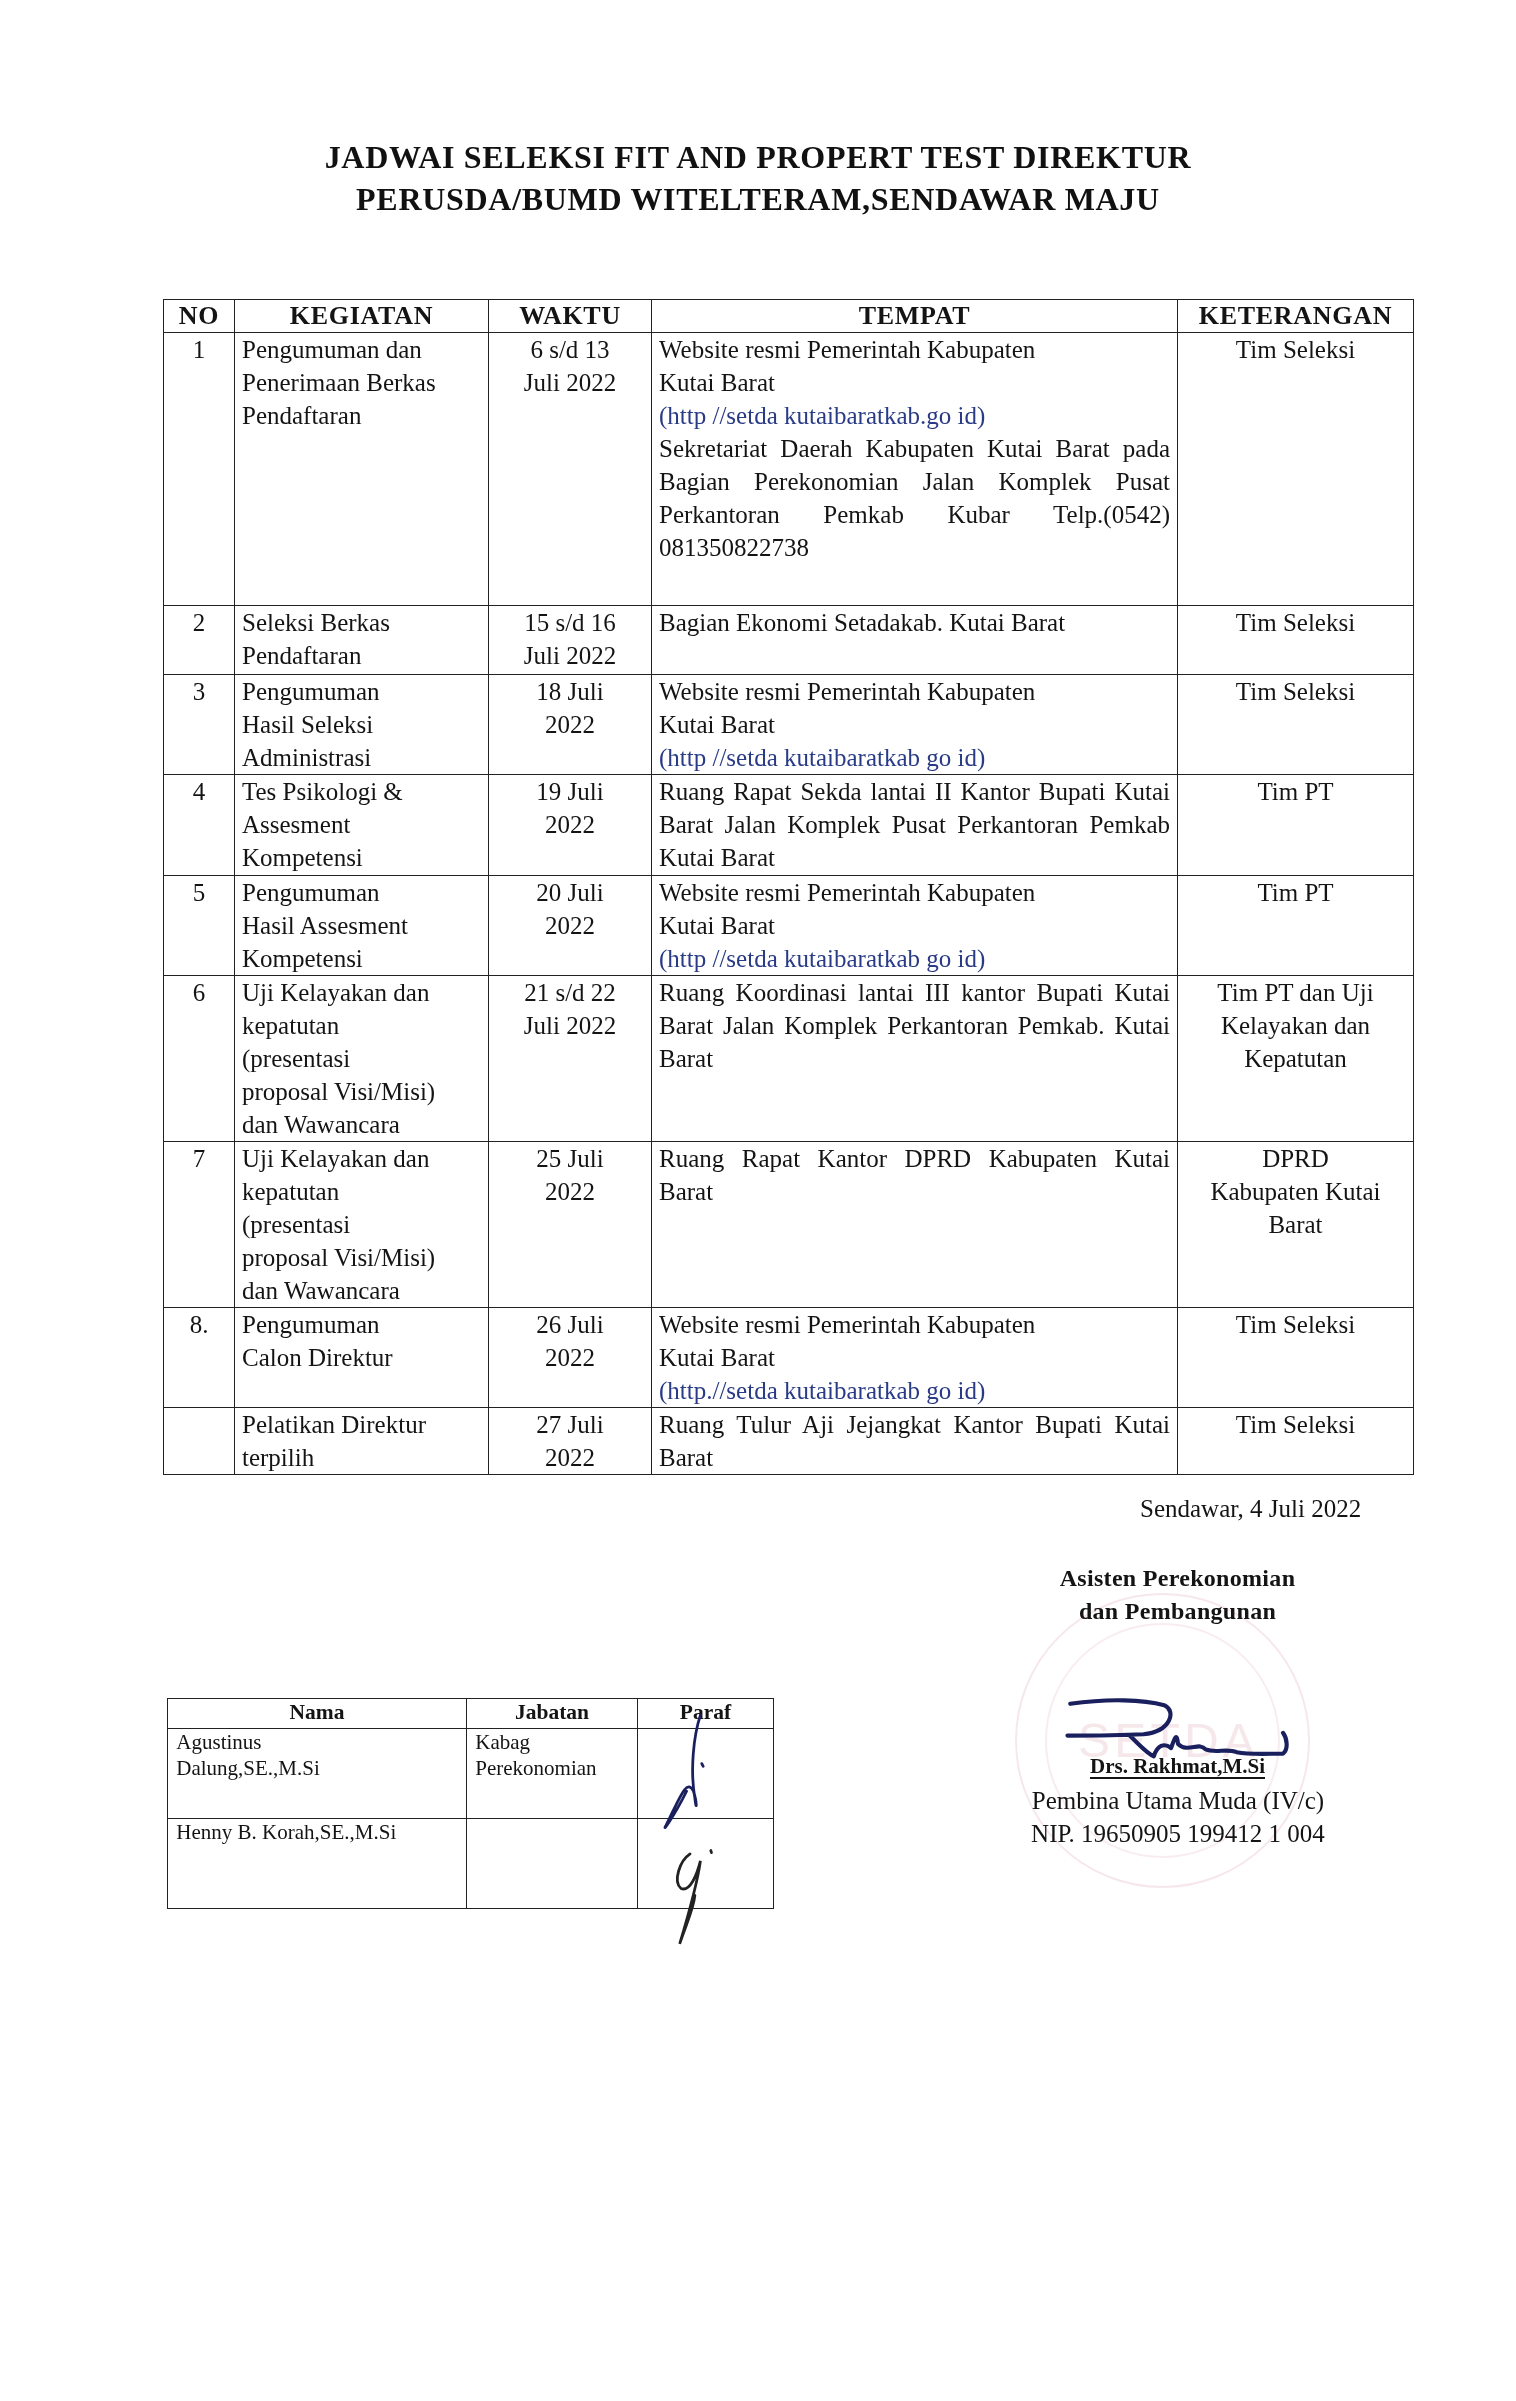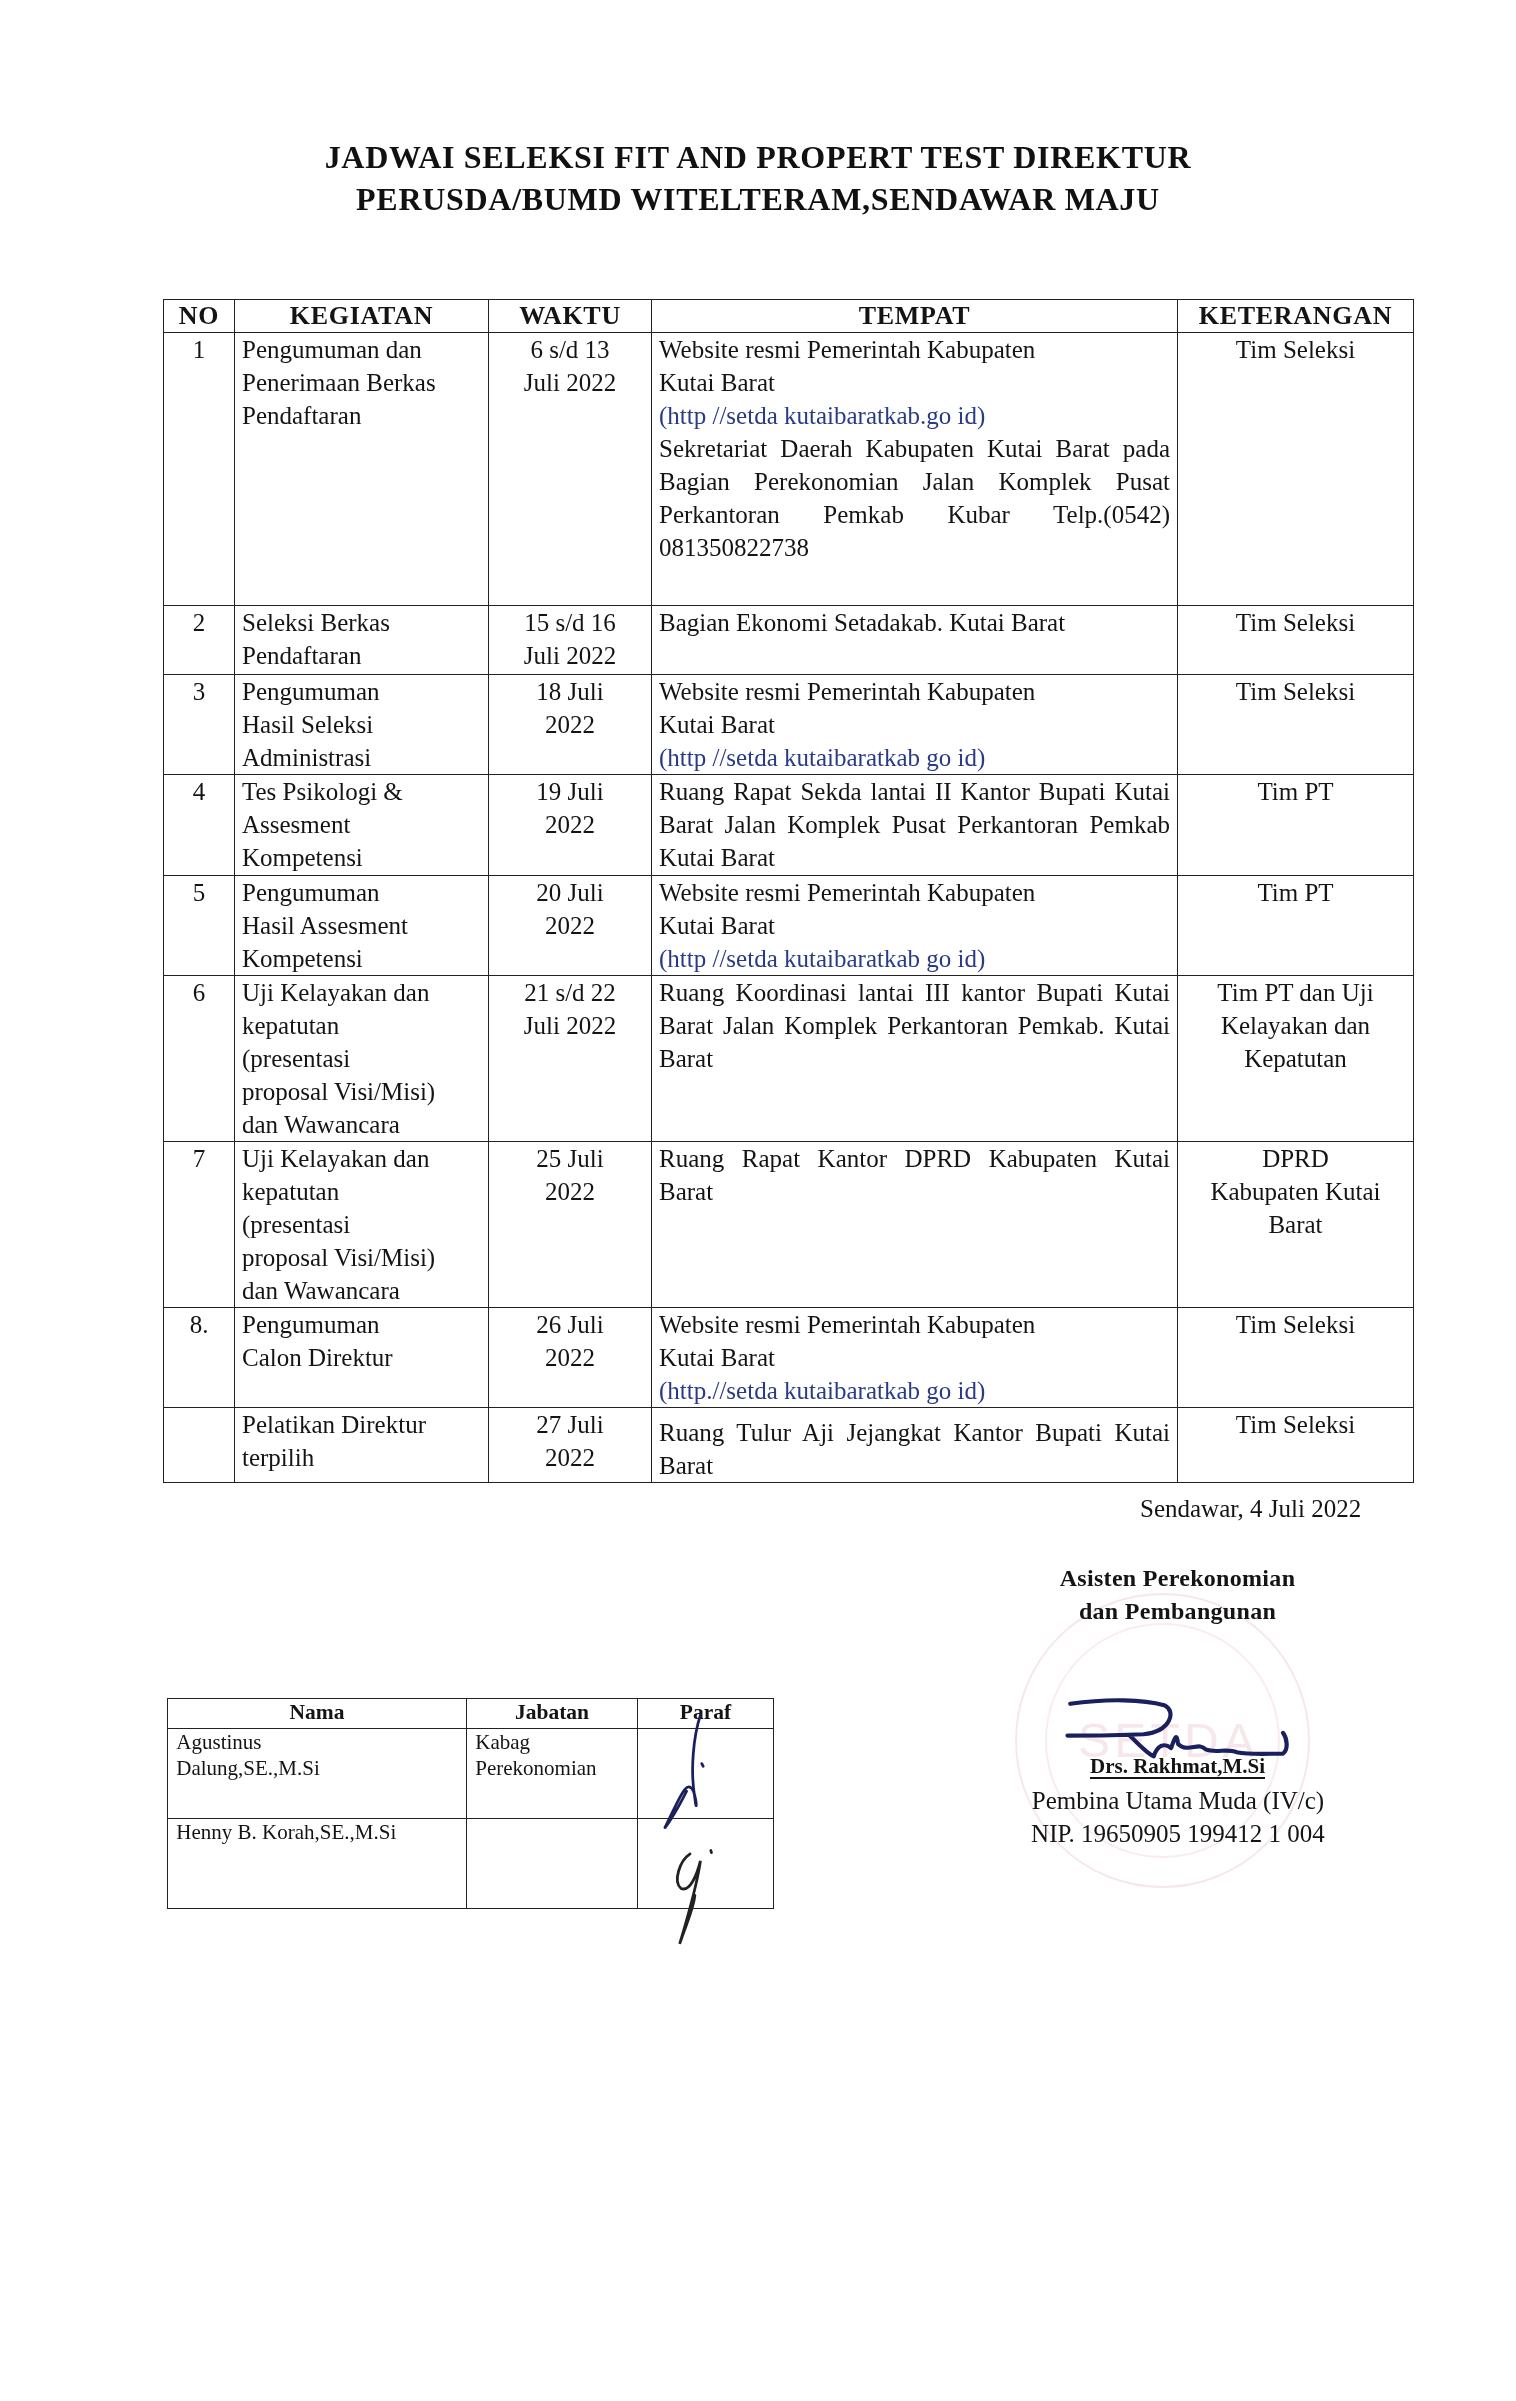--- a/index.html
+++ b/index.html
@@ -281,21 +281,21 @@
         </td>
         <td class="keg">
           <span class="cell-line">Pelatikan Direktur</span>
           <span class="cell-line">terpilih</span>
         </td>
         <td class="waktu">
           <span class="cell-line">27 Juli</span>
           <span class="cell-line">2022</span>
         </td>
         <td class="tempat">
-          <span class="cell-line" style="display: block; margin-top: 8px;">Ruang Tulur Aji Jejangkat Kantor Bupati Kutai Barat</span>
+          <span class="cell-line" style="display: block;">Ruang Tulur Aji Jejangkat Kantor Bupati Kutai Barat</span>
         </td>
         <td class="ket">
           <span class="cell-line">Tim Seleksi</span>
         </td>
       </tr>
     </tbody>
 </table>
 
 <div class="place-date">Sendawar, 4 Juli 2022</div>
 

